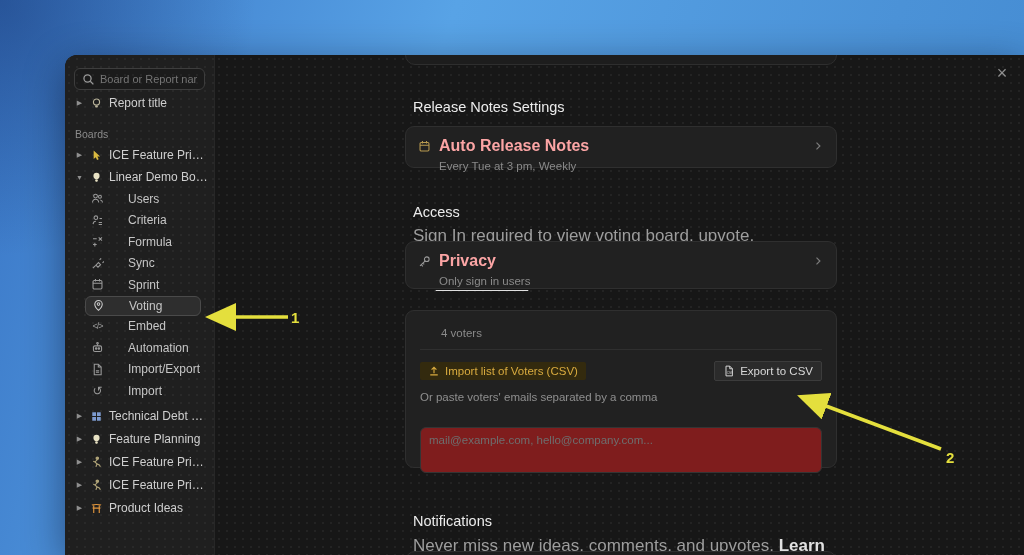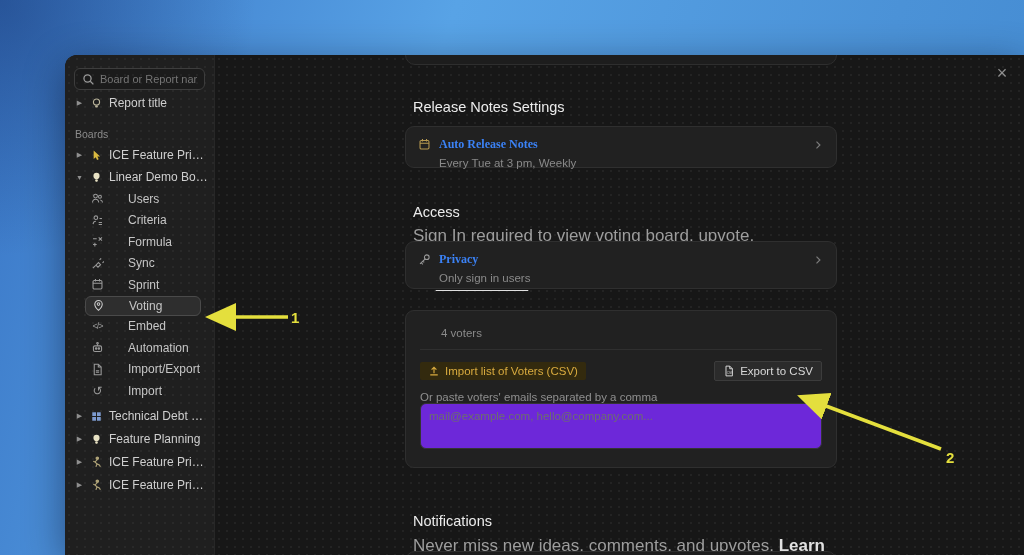--- a/index.html
+++ b/index.html
@@ -65,35 +65,35 @@
   .partial-top { top:-10px; height:20px; border-radius:0 0 10px 10px; }
   .partial-bottom { top:496px; height:14px; border-radius:10px 10px 0 0; }
   .h1 { position:absolute; left:8px; font-size:14.5px; font-weight:500; color:#ececec; }
   .desc { position:absolute; left:8px; font-size:17px; color:#9d9d9d; line-height:1.4; width:420px; }
   .desc a, .desc .lm { color:#e0e0e0; font-weight:bold; text-decoration:underline; cursor:pointer; }
   .card {
     position:absolute; left:0; width:432px; background:#212121; border:1px solid #2f2f2f;
     border-radius:9px; padding:10px 12px;
   }
   .card-head { display:flex; align-items:center; gap:8px; }
-  .card-title { font-size:12px; font-weight:bold; color:#3b82f6; flex:1;font-family:Liberation Serif, serif; }
+  .card-title { font-size:16px; font-weight:bold; color:#fca5a5; flex:1; }
   .card-sub { font-size:11.5px; color:#8a8a8a; margin:5px 0 0 21px; }
   .chev { width:12px; height:12px; color:#7c7c7c; flex:0 0 12px; }
   .chev svg { width:12px; height:12px; display:block; }
 
   .divider { border-top:1px solid #2f2f2f; margin:10px 0 11px; }
   .btn-row { display:flex; align-items:center; justify-content:space-between; }
   .btn { display:flex; align-items:center; gap:5px; font-size:11.5px; border-radius:2px; padding:3px 8px; cursor:pointer; }
   .btn-import { background:#332a0e; color:#d9ab3f; }
   .btn-export { background:#2b2b2b; border:1px solid #3c3c3c; color:#d8d8d8; }
   .btn .ic { width:12px; height:12px; flex:0 0 12px; color:inherit; }
   .btn .ic svg { width:12px; height:12px; }
   .hint { font-size:11.5px; color:#8f8f8f; margin-top:10px; }
   .voters-ta {
-    margin-top:0; width:100%; height:46px; background:#6d28d9; border:1px solid #343434;
+    margin-top:24px; width:100%; height:46px; background:#7f1d1d; border:1px solid #343434;
     border-radius:6px; padding:6px 8px; font-family:"Liberation Sans",sans-serif;
     font-size:11.5px; color:#ccc; resize:none; outline:none;
   }
   .voters-ta::placeholder { color:#6e6e6e; }
 
   
   .overlay { position:absolute; left:0; top:0; width:1024px; height:555px; pointer-events:none; z-index:50; }
 </style>
 </head>
 <body>
@@ -274,20 +274,29 @@
       </div>
       <div class="s-row">
         <span class="tri">▶</span>
         <span class="ic" style="color:#b0a478">
           <svg viewBox="0 0 16 16" fill="none" stroke="currentColor" stroke-width="1.4">
               <circle cx="9" cy="2.8" r="1.5" fill="currentColor"></circle>
               <path d="M9 4.5L6.2 7.3l2.3 2.4-1.2 3.6M6.2 7.3L4 6.5M8.5 9.7l3 1.2 1.3 2.3"></path>
             </svg>
         </span>
         <span class="lbl">ICE Feature Priorities</span>
+      </div>
+      <div class="s-row">
+        <span class="tri">▶</span>
+        <span class="ic" style="color:#e0953c">
+          <svg viewBox="0 0 16 16" fill="none" stroke="currentColor" stroke-width="1.4">
+              <path d="M2.3 3.8c2.2-1 9.2-1 11.4 0M4.6 4.2v9.3M11.4 4.2v9.3M3.2 7.5h9.6"></path>
+            </svg>
+        </span>
+        <span class="lbl">Product Ideas</span>
       </div>
     </div>
   </div>
 
   <div class="main">
     <div class="close">×</div>
 
     <div class="content">
       <div class="partial-card partial-top"></div>
 

